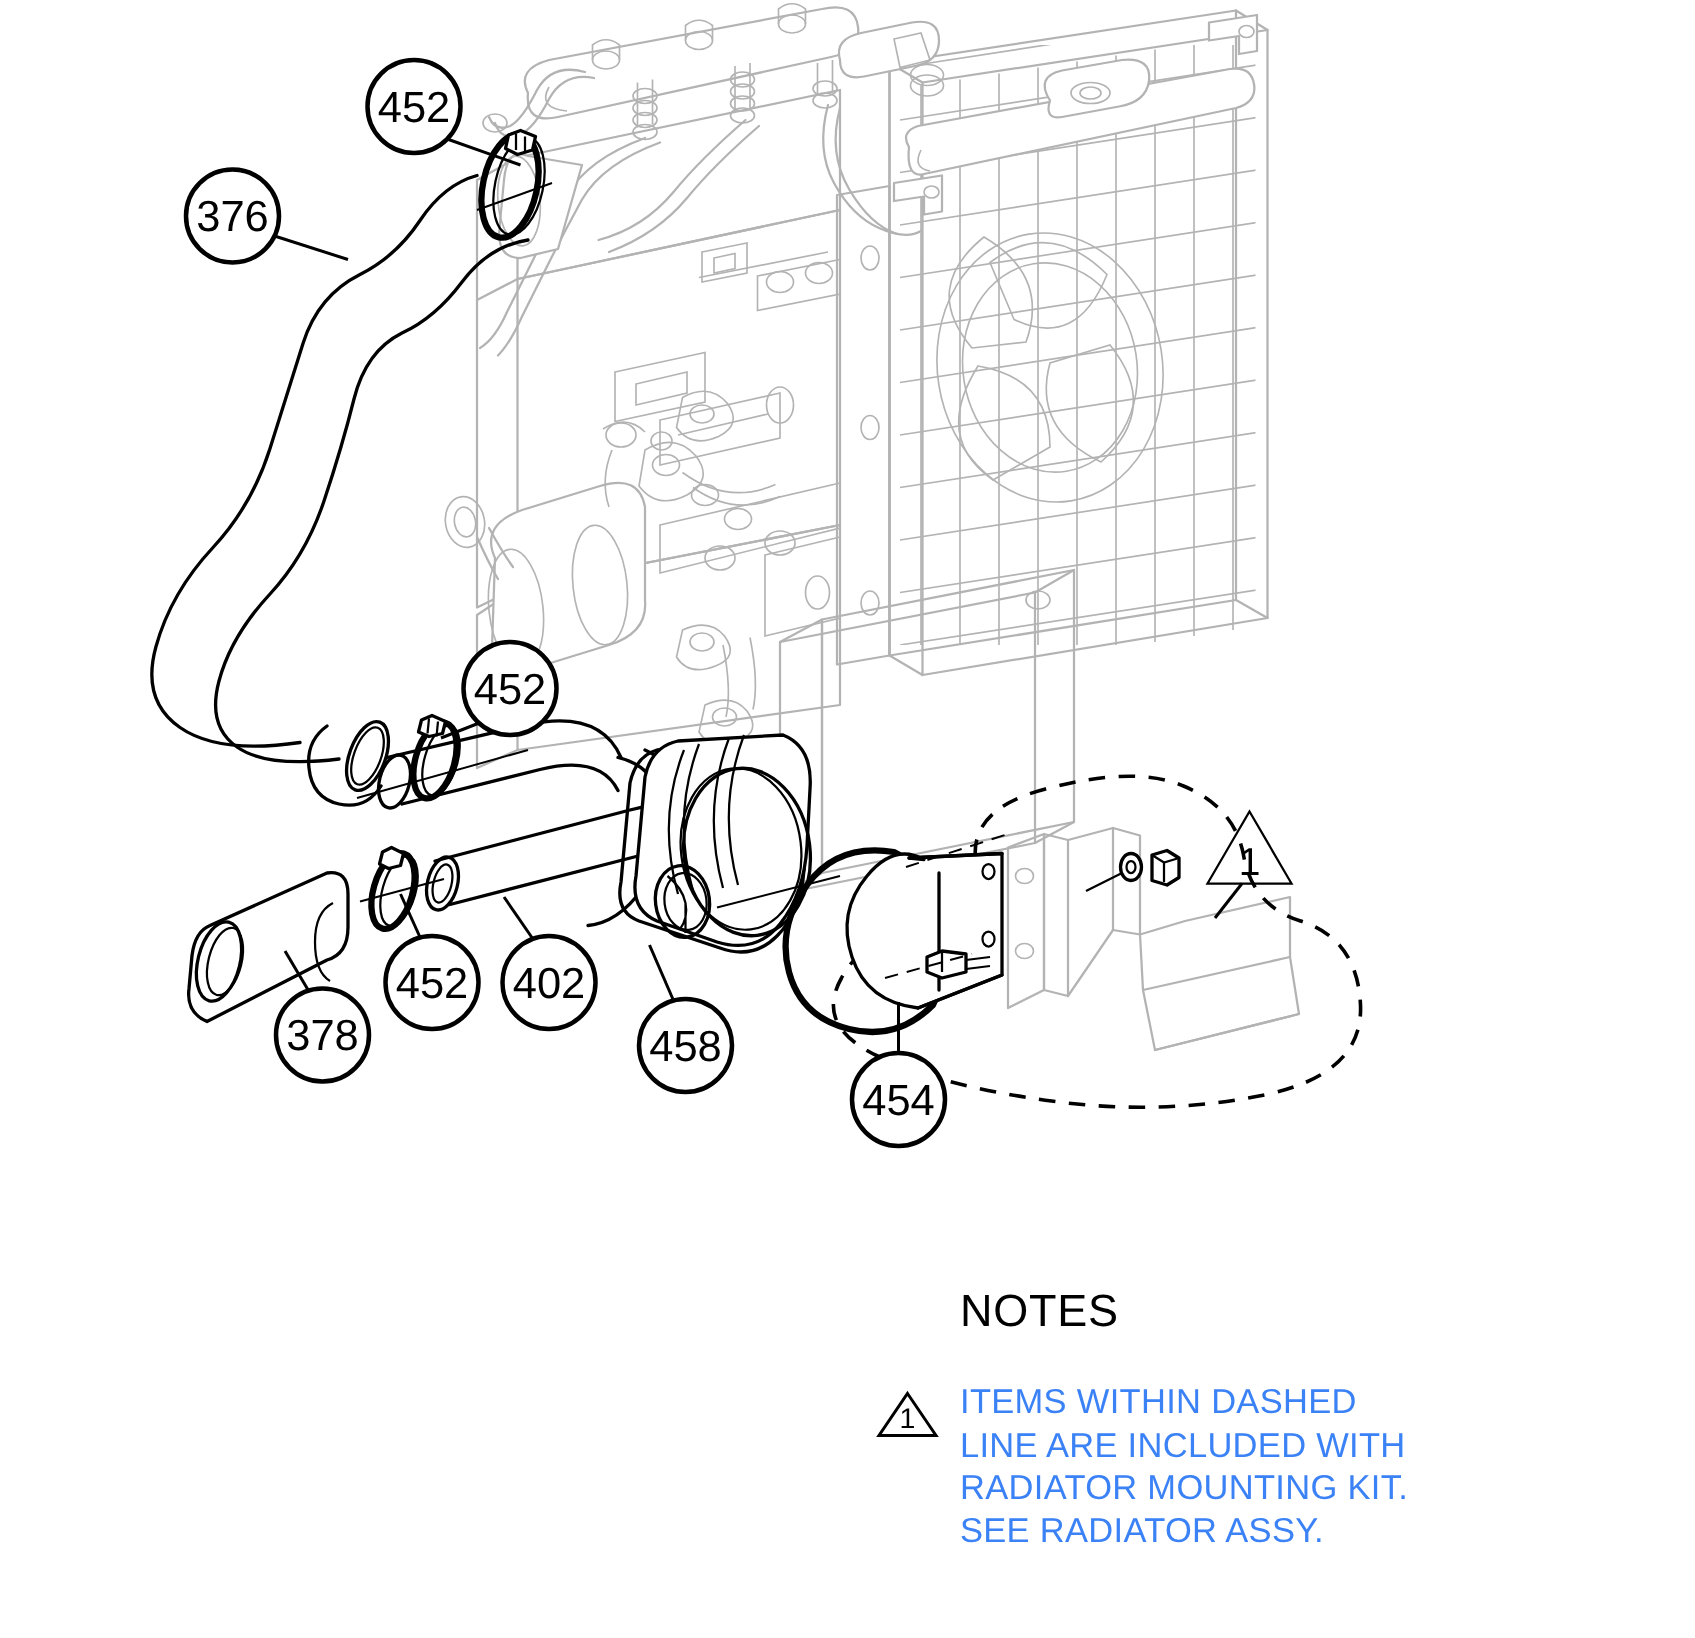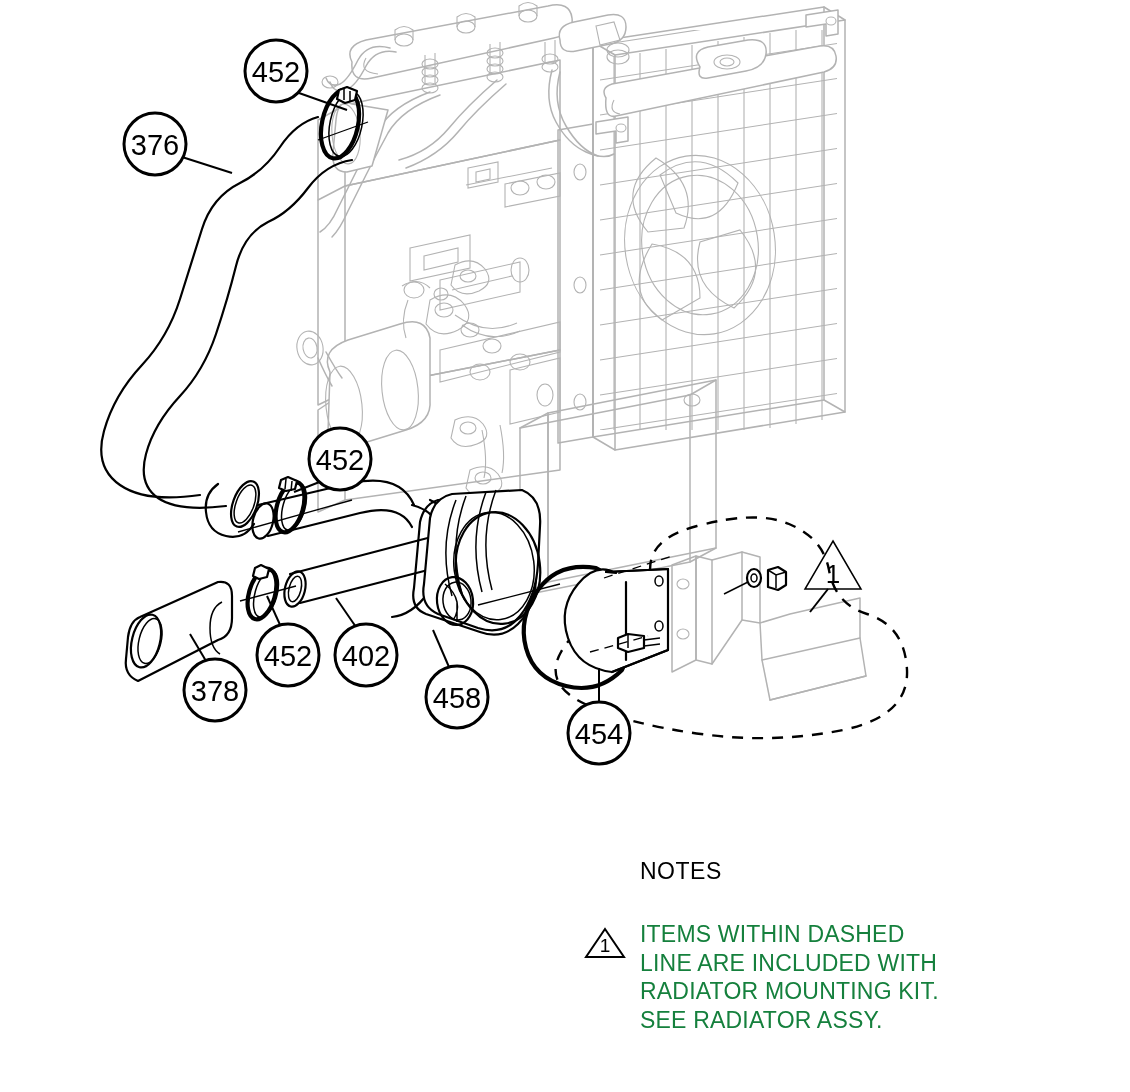--- a/index.html
+++ b/index.html
@@ -2,24 +2,24 @@
 <html><head>
 <meta charset="utf-8">
 <title>Parts Diagram</title>
 <style>
   html,body{margin:0;padding:0;background:#ffffff;}
   body{width:1130px;height:1092px;overflow:hidden;
        font-family:"Liberation Sans","DejaVu Sans",sans-serif;}
   #sheet{position:relative;width:1130px;height:1092px;background:#fff;}
   #art{position:absolute;left:0;top:0;width:1130px;height:1092px;}
   .notes-block{position:absolute;left:640px;top:858px;}
-  .notes-title{font-size:23px;letter-spacing:.5px;color:#000;}
+  .notes-title{font-size:30px;letter-spacing:.5px;color:#000;}
   .note-row{position:absolute;left:0px;top:62px;width:420px;}
   .note-tri{position:absolute;left:-57px;top:6px;width:44px;height:34px;}
-  .note-text{font-size:23px;line-height:28.5px;color:#15803d;letter-spacing:.2px;white-space:pre-line;}
+  .note-text{font-size:23px;line-height:28.5px;color:#3b82f6;letter-spacing:.2px;white-space:pre-line;}
 </style>
 </head>
 <body>
 
 <div id="sheet">
 
   <svg id="art" viewBox="0 0 1130 1092">
     <defs>
       <style>
         .g{fill:none;stroke:#b3b3b3;stroke-width:1.5;stroke-linejoin:round;stroke-linecap:round;}

